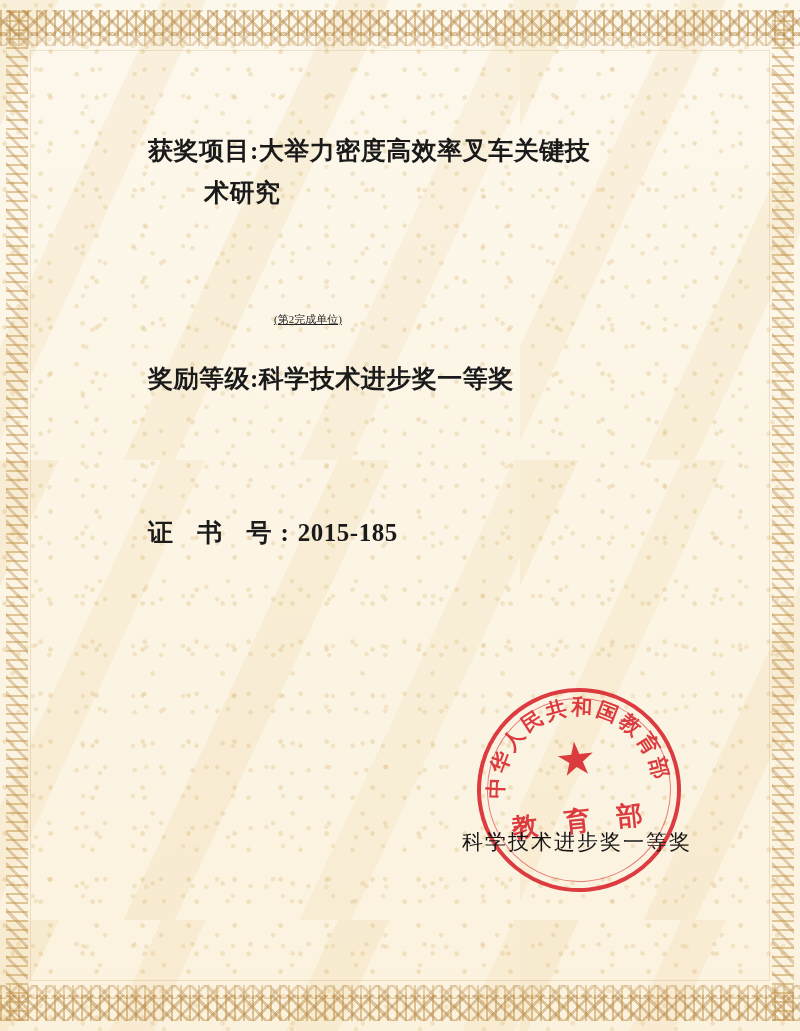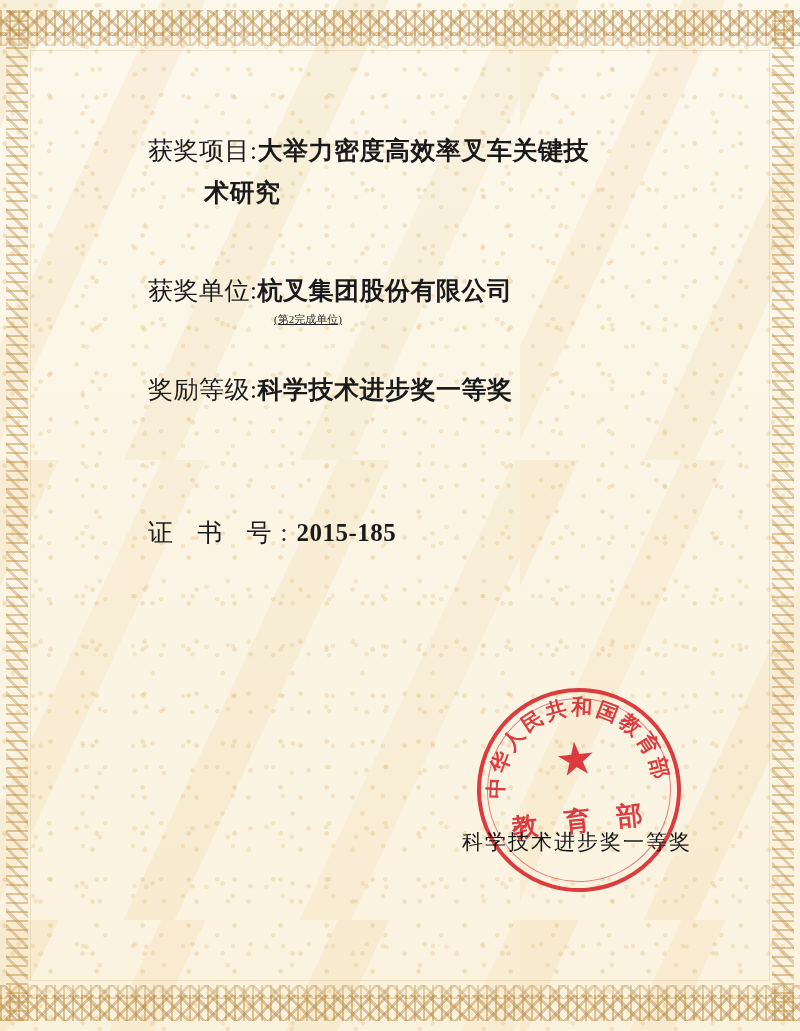--- a/index.html
+++ b/index.html
@@ -73,21 +73,21 @@
     width: 800px;
     height: 1031px;
   }
 
   .field {
     position: absolute;
     color: #1a1a1a;
     letter-spacing: 0.5px;
   }
   .label {
-    font-weight: normal;
+    font-weight: bold;
   }
   .value {
     font-weight: bold;
   }
 
   .row-project {
     left: 148px;
     top: 130px;
     width: 520px;
     font-size: 25px;
@@ -109,21 +109,20 @@
     top: 312px;
     font-size: 11px;
     color: #222;
     text-decoration: underline;
   }
 
   .row-level {
     left: 148px;
     top: 362px;
     font-size: 25px;
-    margin-top: 11px;
   }
 
   .row-date {
     left: 148px;
     top: 455px;
     font-size: 25px;
   }
 
   .row-cert {
     left: 148px;
@@ -208,23 +207,20 @@
   <div class="side-band right"></div>
   <div class="inner-frame"></div>
 
   <div class="content">
 
     <div class="field row-project">
       <span class="label">获奖项目:</span><span class="value">大举力密度高效率叉车关键技</span>
       <span class="cont value">术研究</span>
     </div>
 
-    <div class="field row-unit">
-      <span class="label">获奖单位:</span><span class="value">杭叉集团股份有限公司</span>
-    </div>
     <div class="unit-sub">(第2完成单位)</div>
 
     <div class="field row-level">
       <span class="label">奖励等级:</span><span class="value">科学技术进步奖一等奖</span>
     </div>
 
 
     <div class="field row-cert">
       <span class="label">证 书 号:</span><span class="value">2015-185</span>
     </div>

